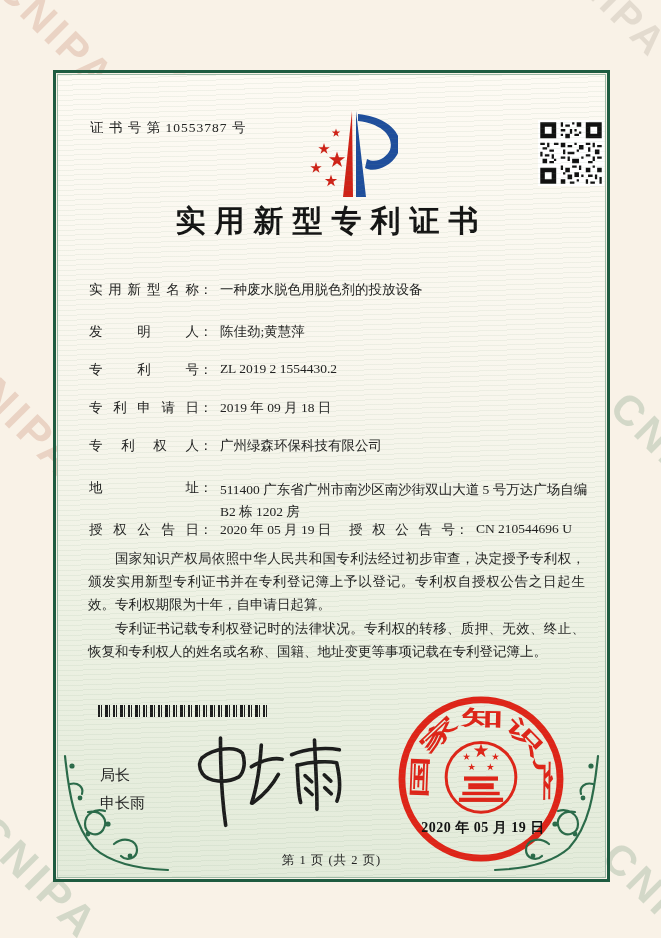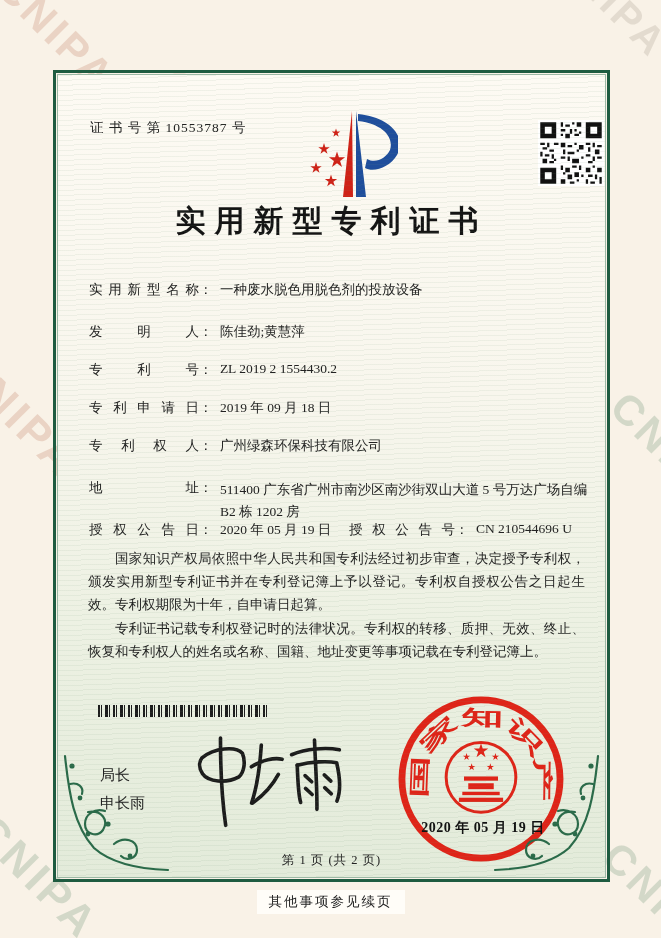--- a/index.html
+++ b/index.html
@@ -234,17 +234,14 @@
           <circle cx="48" cy="70" r="2.6"></circle>
             <circle cx="70" cy="102" r="2.4"></circle>
           <circle cx="12" cy="12" r="2.6"></circle>
         </g>
       </svg>
 
       <div class="page-info">第 1 页 (共 2 页)</div>
     </div>
   </div>
 
-  <div class="cont-note">
-    <span>其他事项参见续页</span>
-  </div>
 
 </div>
 
 </body></html>

